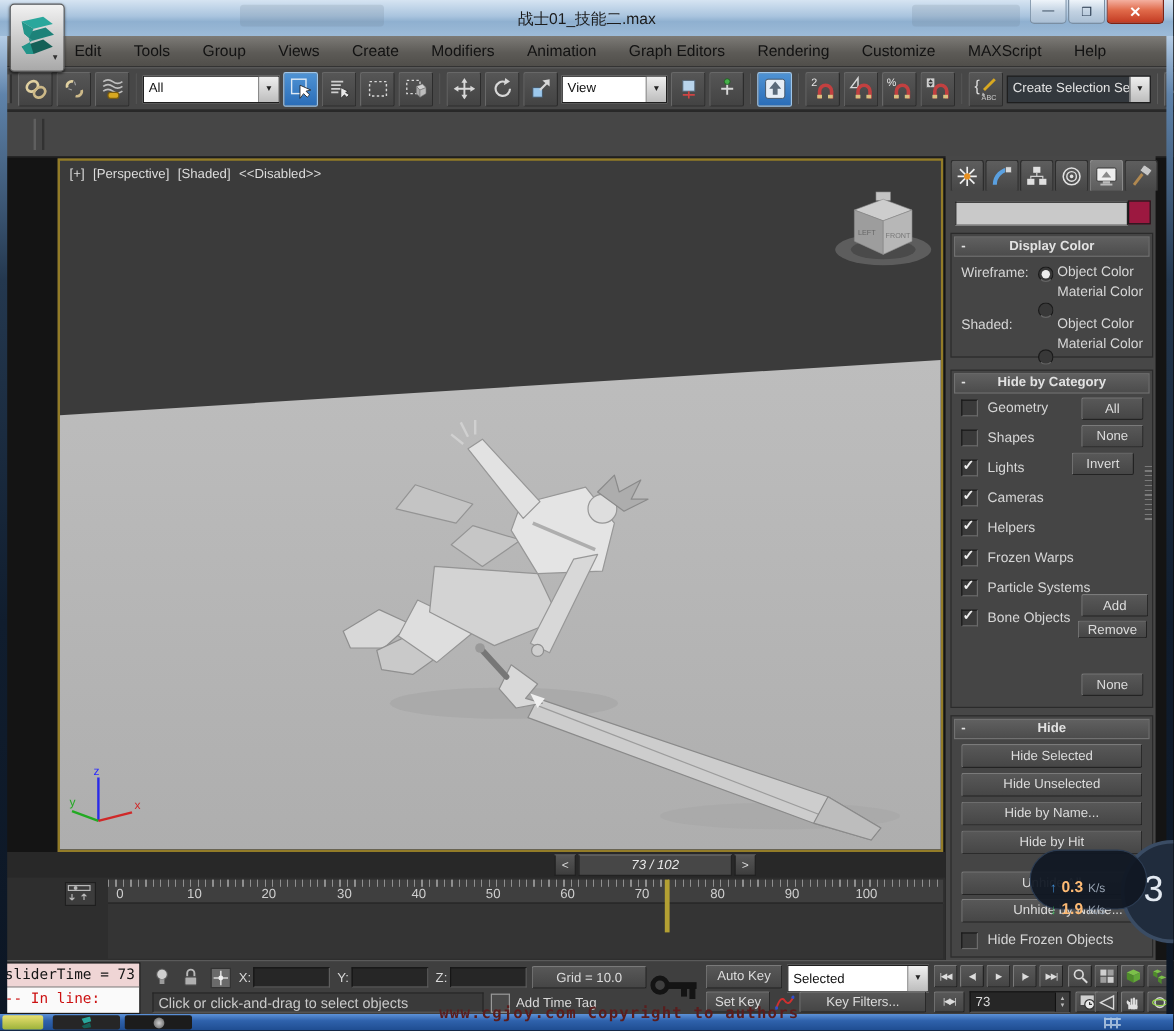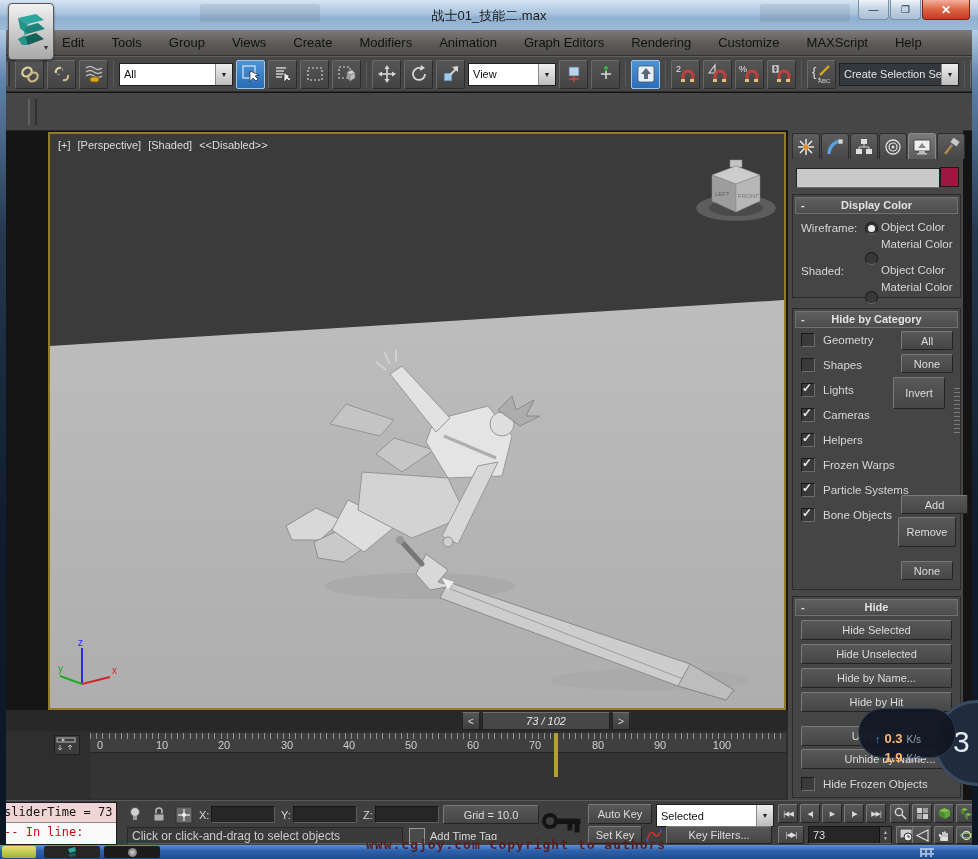--- a/index.html
+++ b/index.html
@@ -485,23 +485,23 @@
             <span class="cb checked"></span>
             <span class="plabel">Particle Systems</span>
           </div>
         <div style="display:flex;gap:8px;align-items:center;">
             <span class="cb checked"></span>
             <span class="plabel">Bone Objects</span>
           </div>
       </div>
       <div class="abs pbtn" style="left:108px;top:22px;width:52px;height:19px;">All</div>
       <div class="abs pbtn" style="left:108px;top:45px;width:52px;height:19px;">None</div>
-      <div class="abs pbtn" style="left:100px;top:68px;width:52px;height:32px;">Invert</div>
-      <div class="abs pbtn" style="left:108px;top:186px;width:67px;height:19px;">Add</div>
-      <div class="abs pbtn" style="left:105px;top:208px;width:58px;height:30px;">Remove</div>
+      <div class="abs pbtn" style="left:100px;top:68px;width:52px;height:19px;">Invert</div>
+      <div class="abs pbtn" style="left:108px;top:186px;width:56px;height:19px;">Add</div>
+      <div class="abs pbtn" style="left:105px;top:208px;width:58px;height:15px;">Remove</div>
       <div class="abs pbtn" style="left:108px;top:252px;width:52px;height:19px;">None</div>
     </div>
 
     <div class="abs rollout" style="left:4px;top:466px;width:167px;height:200px;">
       <div class="roll-h">
         <span class="roll-minus">-</span>
         <span>Hide</span>
       </div>
       <div class="abs pbtn" style="left:8px;top:23px;width:151px;height:20px;">Hide Selected</div>
       <div class="abs pbtn" style="left:8px;top:47px;width:151px;height:20px;">Hide Unselected</div>

